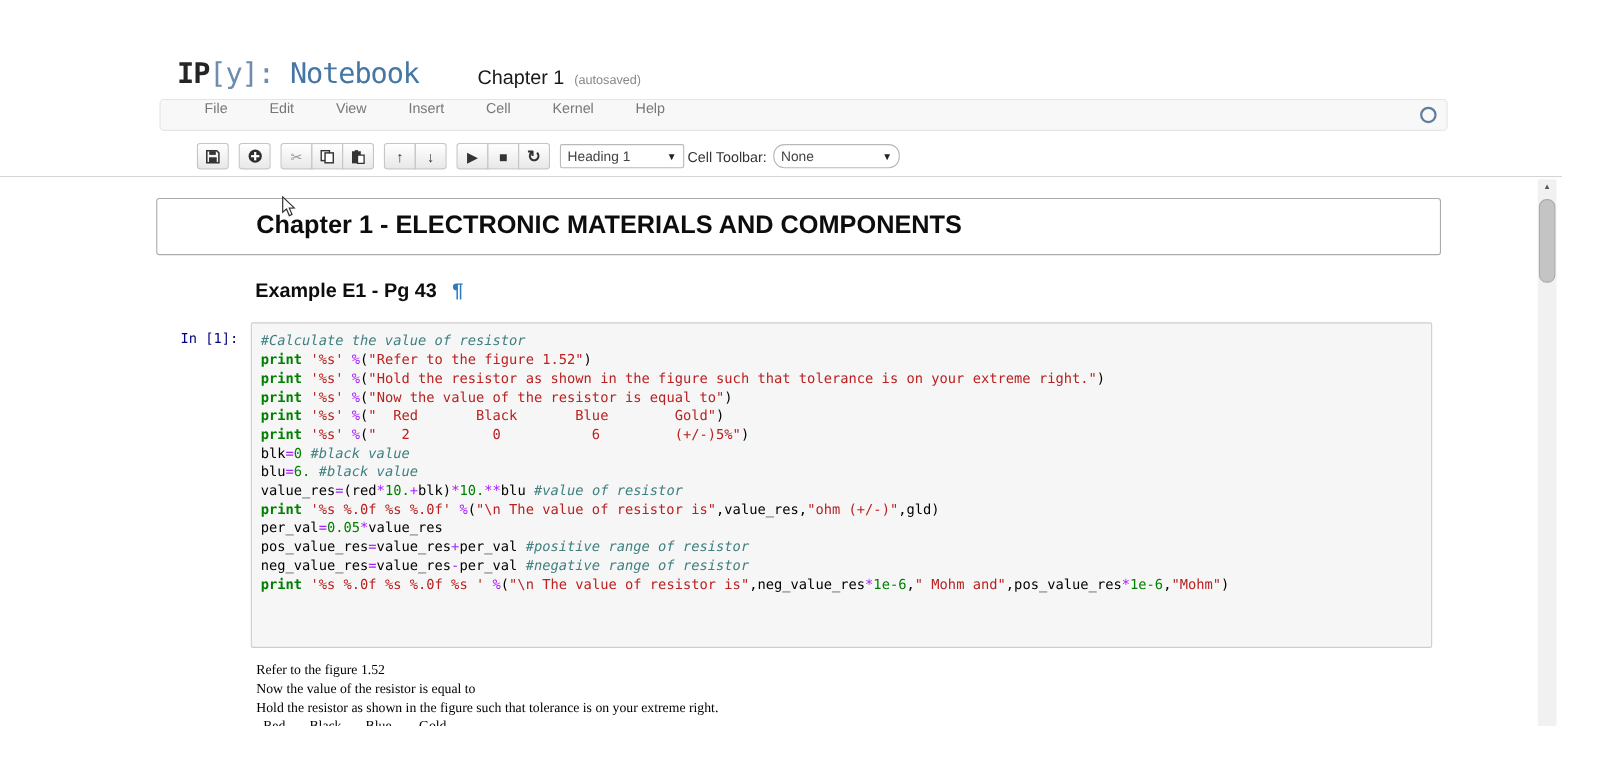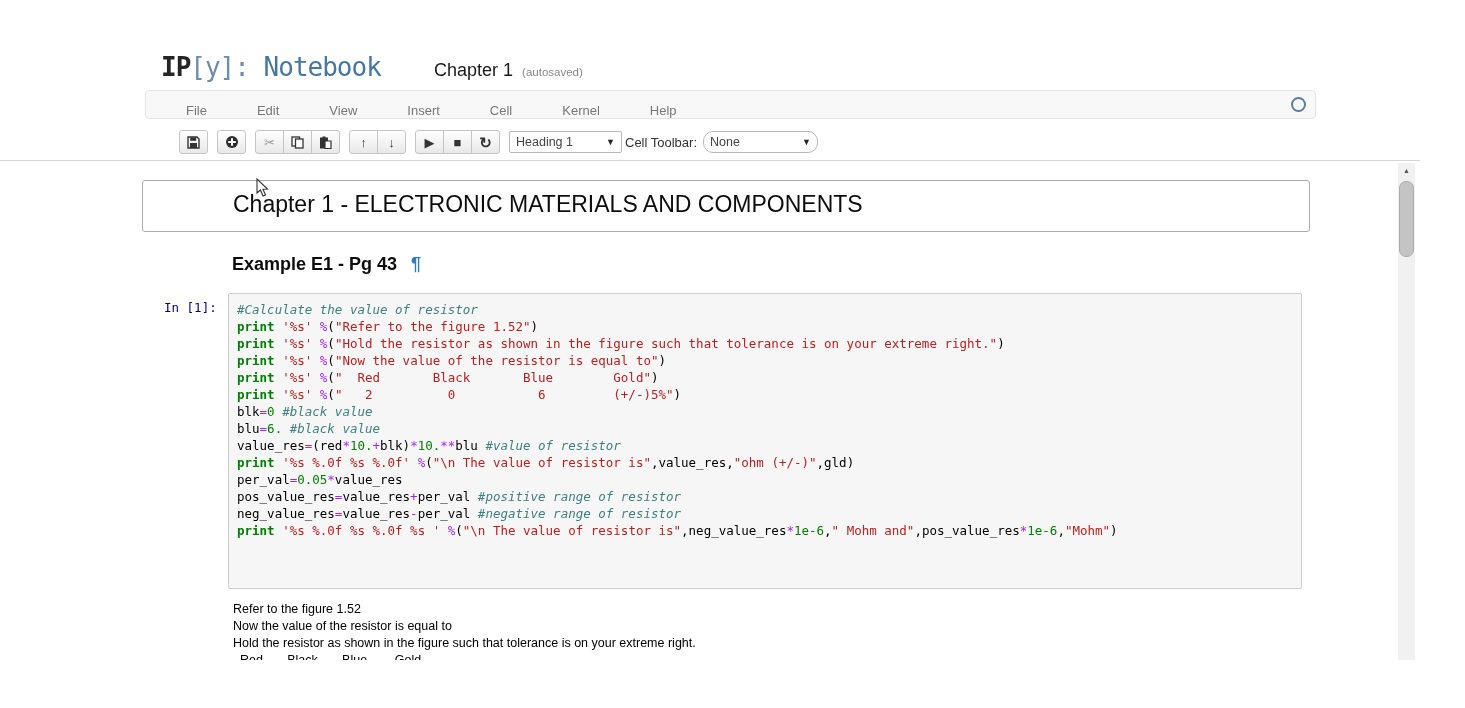--- a/index.html
+++ b/index.html
@@ -11,21 +11,21 @@
         font-size:26px;letter-spacing:-1px;white-space:pre;cursor:pointer;}
   #logo .ip{color:#252525;font-weight:bold;}
   #logo .ybr{color:#6e8cab;}
   #logo .nb{color:#4677a4;}
   #nbtitle{position:absolute;left:434px;top:60px;font-size:18px;color:#1a1a1a;}
   #autosave{font-size:11.5px;color:#888;margin-left:9px;}
 
   
   #menubar{position:absolute;left:145px;top:90px;width:1169px;height:27px;
            background:#f8f8f8;border:1px solid #e4e4e4;border-radius:4px;}
-  #menubar ul{list-style:none;margin:0;padding:0 0 0 21px;display:flex;height:100%;align-items:flex-end;gap:12px;}
+  #menubar ul{list-style:none;margin:0;padding:0 0 0 21px;display:flex;height:100%;align-items:flex-start;}
   #menubar li{padding:0 19px;font-size:13px;color:#777;cursor:pointer;}
   #kernel-circle{position:absolute;right:9px;top:6px;width:11px;height:11px;border-radius:50%;
                  border:2.5px solid #5f7d9c;background:#f8f8f8;}
 
   
   #toolbar{position:absolute;left:179px;top:130px;display:flex;align-items:center;}
   .btn-group{display:flex;margin-right:9px;}
   .tbtn{width:27px;height:22px;border:1px solid #c5c5c5;background:linear-gradient(#ffffff,#e8e8e8);
         display:flex;align-items:center;justify-content:center;color:#333;font-size:13px;
         margin-left:-1px;cursor:pointer;box-sizing:content-box;}
@@ -42,39 +42,39 @@
   #cell-toolbar-select{width:101px;border-radius:10px;}
   #cell-toolbar-label{font-size:13px;color:#333;margin:0 6px 0 3px;}
 
   #header-divider{position:absolute;left:0;top:160px;width:1420px;height:1px;background:#d5d5d5;}
 
   
   #content{position:absolute;left:0;top:161px;width:1398px;height:499px;overflow:hidden;background:#fff;}
 
   #heading-cell{position:absolute;left:142px;top:19px;width:1166px;height:50px;
                 border:1px solid #ababab;border-radius:3px;background:#fff;cursor:pointer;}
-  #heading-cell h1{margin:0;position:absolute;left:90px;top:10px;font-size:23px;font-weight:normal;color:#0d0d0d;}
+  #heading-cell h1{margin:0;position:absolute;left:90px;top:10px;font-size:23px;font-weight:bold;color:#0d0d0d;}
 
   #example-heading{position:absolute;left:232px;top:93px;font-size:18px;font-weight:bold;color:#0d0d0d;}
   #anchor-pilcrow{color:#2d7cc0;margin-left:14px;font-weight:bold;}
 
   #input-prompt{position:absolute;left:164px;top:139px;color:#000080;
                 font-family:"DejaVu Sans Mono",monospace;font-size:12.5px;}
   #input-area{position:absolute;left:228px;top:132px;width:1074px;height:296px;background:#f6f6f6;
               border:1px solid #cdcdcd;border-radius:2px;box-sizing:border-box;padding:7px 8px;cursor:text;}
   .cm-line{font-family:"DejaVu Sans Mono",monospace;font-size:12.5px;line-height:17px;white-space:pre;color:#000;}
   .tok-k{color:#008000;font-weight:bold;}
   .tok-s{color:#BA2121;}
   .tok-o{color:#AA22FF;}
   .tok-n{color:#008000;}
   .tok-c{color:#408080;font-style:italic;}
   .tok-p{color:#000;}
 
   #output-area{position:absolute;left:233px;top:440px;}
-  .out-line{font-family:Liberation Sans, sans-serif;font-size:12.5px;line-height:17px;white-space:pre;color:#000;}
+  .out-line{font-family:Liberation Serif, serif;font-size:12.5px;line-height:17px;white-space:pre;color:#000;}
 
   
   #scrollbar{position:absolute;left:1398px;top:163px;width:17px;height:497px;background:#f1f1f1;}
   #scroll-up{height:15px;display:flex;align-items:center;justify-content:center;
              color:#555;font-size:7px;cursor:pointer;}
   #scroll-thumb{position:absolute;left:1px;top:18px;width:13px;height:74px;background:#c4c4c4;
                 border:1px solid #ababab;border-radius:7px;cursor:pointer;}
 
   
   #mouse-cursor{position:absolute;left:256px;top:17px;}

